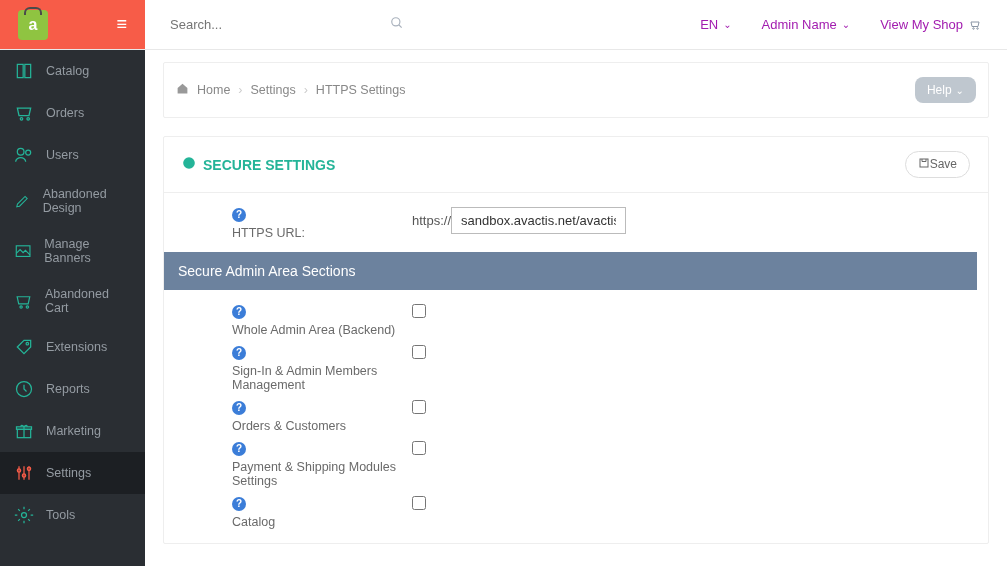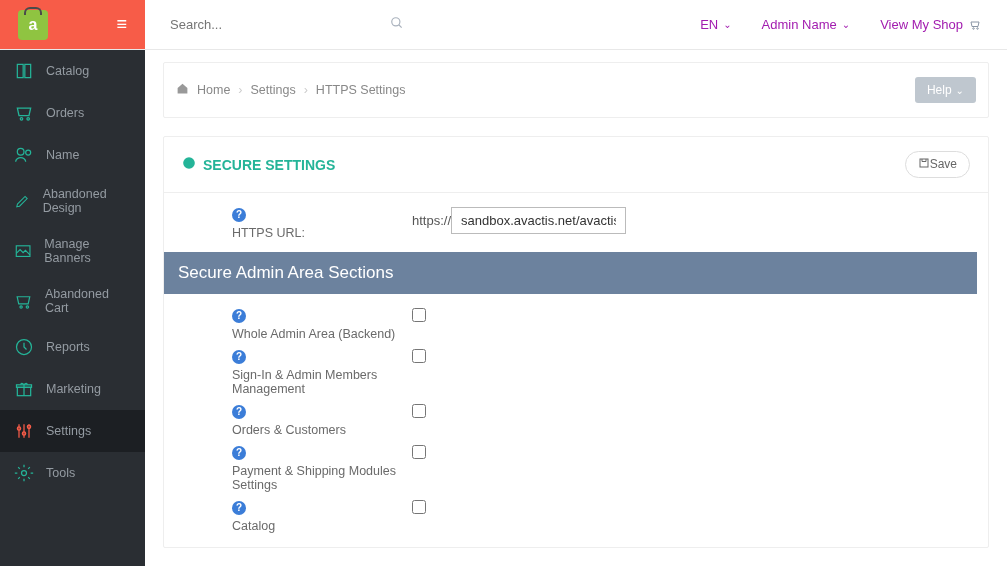--- a/index.html
+++ b/index.html
@@ -22,33 +22,33 @@
 .nav-item.active{background:#1c1f23}
 .nav-item.active::after{content:"";position:absolute;right:-6px;top:50%;transform:translateY(-50%);border:6px solid transparent;border-right-color:#fff}
 .nav-item.active .nav-ico svg{stroke:#f75c48}
 .nav-ico{width:20px;height:20px;display:flex;align-items:center;justify-content:center}
 .nav-ico svg{stroke:#24b498;fill:none;stroke-width:1.5}
 .main{flex:1;background:#fff;padding:12px 18px}
 .crumb-row{display:flex;align-items:center;justify-content:space-between;background:#fff;border:1px solid #eee;padding:14px 12px;border-radius:2px}
 .crumb{display:flex;align-items:center;gap:8px;color:#888;font-size:12.5px}
 .crumb a{color:#888;text-decoration:none}
 .crumb .sep{color:#ccc}
-.help-btn{background:#bfc7cf;color:#fff;padding:6px 12px;border-radius:3px;font-size:12px;cursor:pointer;display:flex;align-items:center;gap:4px}
+.help-btn{background:#bfc7cf;color:#fff;padding:6px 12px;border-radius:8px;font-size:12px;cursor:pointer;display:flex;align-items:center;gap:4px}
 .panel{border:1px solid #eee;margin-top:18px;border-radius:2px}
 .panel-head{display:flex;align-items:center;justify-content:space-between;padding:14px 18px;border-bottom:1px solid #eee}
 .panel-title{color:#24b498;font-weight:600;font-size:14px;display:flex;align-items:center;gap:7px;text-transform:uppercase}
 .save-btn{border:1px solid #ddd;border-radius:14px;padding:5px 12px;font-size:12px;color:#666;cursor:pointer;display:flex;background:#fff}
 .panel-body{padding:10px 0 10px 0}
 .form-row{display:flex;padding:4px 18px;align-items:flex-start}
 .form-label{width:230px;padding-left:50px;padding-top:0;font-size:12.5px;color:#6a6a6a}
 .help-ico{display:inline-block;width:14px;height:14px;background:#3b7dd8;color:#fff;border-radius:50%;font-size:10px;text-align:center;line-height:14px;font-weight:bold;margin-bottom:4px}
 .form-ctrl{flex:1;display:flex;align-items:center;gap:0;color:#555}
 .form-ctrl input[type=text]{border:1px solid #bbb;padding:5px 9px;font-size:13px;width:175px;color:#333}
 .form-ctrl input[type=checkbox]{width:14px;height:14px}
-.section-bar{background:#6c829e;color:#fff;padding:11px 14px;font-size:17px;font-weight:400;margin:8px 11px 10px 0}
+.section-bar{background:#6c829e;color:#fff;padding:11px 14px;font-size:14px;font-weight:400;margin:8px 11px 10px 0}
 .section-bar a{color:#fff;text-decoration:underline}
 .cart-ico{width:14px;height:12px}
 </style>
 </head>
 <body>
 
 <div class="topbar">
   <div class="logo-area">
     <div class="logo-box">
         <span>a</span>
@@ -107,21 +107,21 @@
       <span>Orders</span>
     </div>
     <div class="nav-item">
       <span class="nav-ico">
           <svg viewBox="0 0 24 24">
             <circle cx="8" cy="8" r="4"></circle>
             <circle cx="17" cy="9" r="3"></circle>
             <path d="M2 20c0-3 3-5 6-5s6 2 6 5"></path>
           </svg>
         </span>
-      <span>Name</span>
+      <span>Users</span>
     </div>
     <div class="nav-item">
       <span class="nav-ico">
           <svg viewBox="0 0 24 24">
             <path d="M4 20l4-1 11-11-3-3L5 16z"></path>
           </svg>
         </span>
       <span>Abandoned Design</span>
     </div>
     <div class="nav-item">
@@ -135,20 +135,29 @@
     </div>
     <div class="nav-item">
       <span class="nav-ico">
           <svg viewBox="0 0 24 24">
             <path d="M4 6h16l-2 9H6z"></path>
             <circle cx="9" cy="19" r="1.5"></circle>
             <circle cx="17" cy="19" r="1.5"></circle>
           </svg>
         </span>
       <span>Abandoned Cart</span>
+    </div>
+    <div class="nav-item">
+      <span class="nav-ico">
+          <svg viewBox="0 0 24 24">
+            <path d="M4 12l8-8h8v8l-8 8z"></path>
+            <circle cx="16" cy="8" r="1.5"></circle>
+          </svg>
+        </span>
+      <span>Extensions</span>
     </div>
     <div class="nav-item">
       <span class="nav-ico">
           <svg viewBox="0 0 24 24">
             <circle cx="12" cy="12" r="9"></circle>
             <path d="M12 7v5l3 3"></path>
           </svg>
         </span>
       <span>Reports</span>
     </div>

